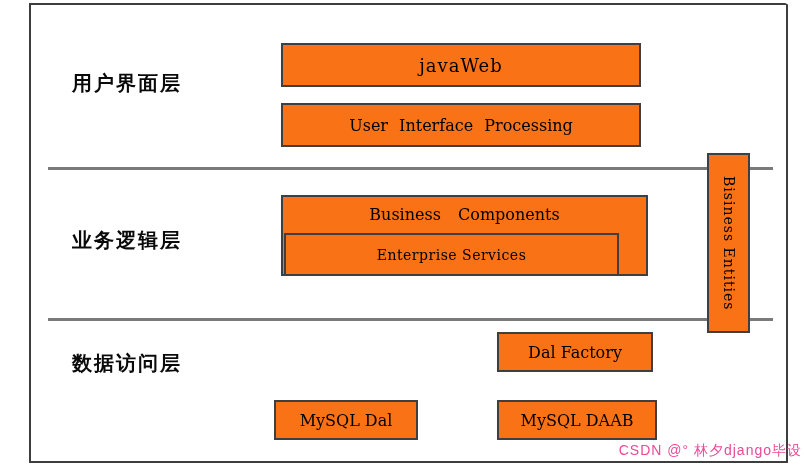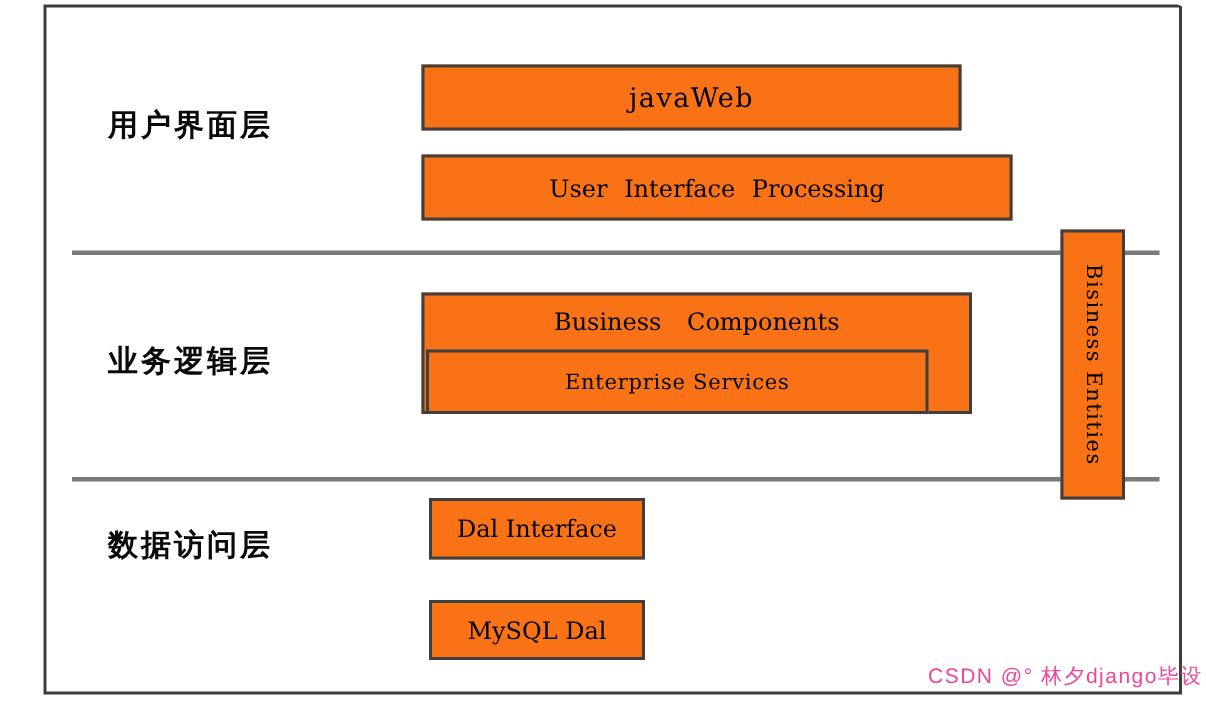--- a/index.html
+++ b/index.html
@@ -20,33 +20,33 @@
   }
   .label-ui { left:72px; top:70px; }
   .label-business { left:72px; top:227px; }
   .label-data { left:72px; top:350px; }
   .box {
     position:absolute; box-sizing:border-box; border:2px solid #3f3f3f; background:#f97316;
     display:flex; align-items:center; justify-content:center;
     color:#000000; z-index:2; white-space:nowrap;
   }
   .box-javaweb { left:281px; top:43px; width:360px; height:44px; font-size:18px; letter-spacing:1px; }
-  .box-uip { left:281px; top:103px; width:394px; height:44px; font-size:16px; word-spacing:6px; }
+  .box-uip { left:281px; top:103px; width:360px; height:44px; font-size:16px; word-spacing:6px; }
   .box-bc {
     left:281px; top:195px; width:367px; height:81px; font-size:16px;
     align-items:flex-start; padding-top:8px; word-spacing:12px;
   }
   .box-es { left:284px; top:233px; width:335px; height:43px; font-size:14px; letter-spacing:0.5px; }
   .box-be {
     left:707px; top:153px; width:43px; height:180px; font-size:14px; letter-spacing:1px;
     writing-mode:vertical-rl; text-orientation:mixed; z-index:2;
   }
   .box-dal-interface { left:286px; top:332px; width:144px; height:41px; font-size:16px; }
   .box-dal-factory  { left:497px; top:332px; width:156px; height:40px; font-size:16px; }
-  .box-mysql-dal    { left:286px; top:400px; width:144px; height:40px; font-size:16px; }
+  .box-mysql-dal    { left:274px; top:400px; width:144px; height:40px; font-size:16px; }
   .box-mysql-daab   { left:497px; top:400px; width:160px; height:40px; font-size:16px; }
   .watermark {
     position:absolute; right:2px; top:442px; z-index:3;
     font-family:"Liberation Sans","DejaVu Sans",sans-serif;
     font-size:14px; color:#ec4899; letter-spacing:1px; white-space:nowrap;
   }
 </style>
 </head>
 <body>
 
@@ -66,21 +66,22 @@
   <div class="box box-javaweb">javaWeb</div>
 
   <div class="box box-uip">User Interface Processing</div>
 
   <div class="box box-bc">Business Components</div>
 
   <div class="box box-es">Enterprise Services</div>
 
   <div class="box box-be">Bisiness Entities</div>
 
-  <div class="box box-dal-interface">Dal Interface</div>
 
+  <div class="box box-dal-factory">Dal Factory</div>
 
   <div class="box box-mysql-dal">MySQL Dal</div>
 
+  <div class="box box-mysql-daab">MySQL DAAB</div>
 
   <div class="watermark">CSDN @° 林夕django毕设</div>
 
 </div>
 
 </body></html>

